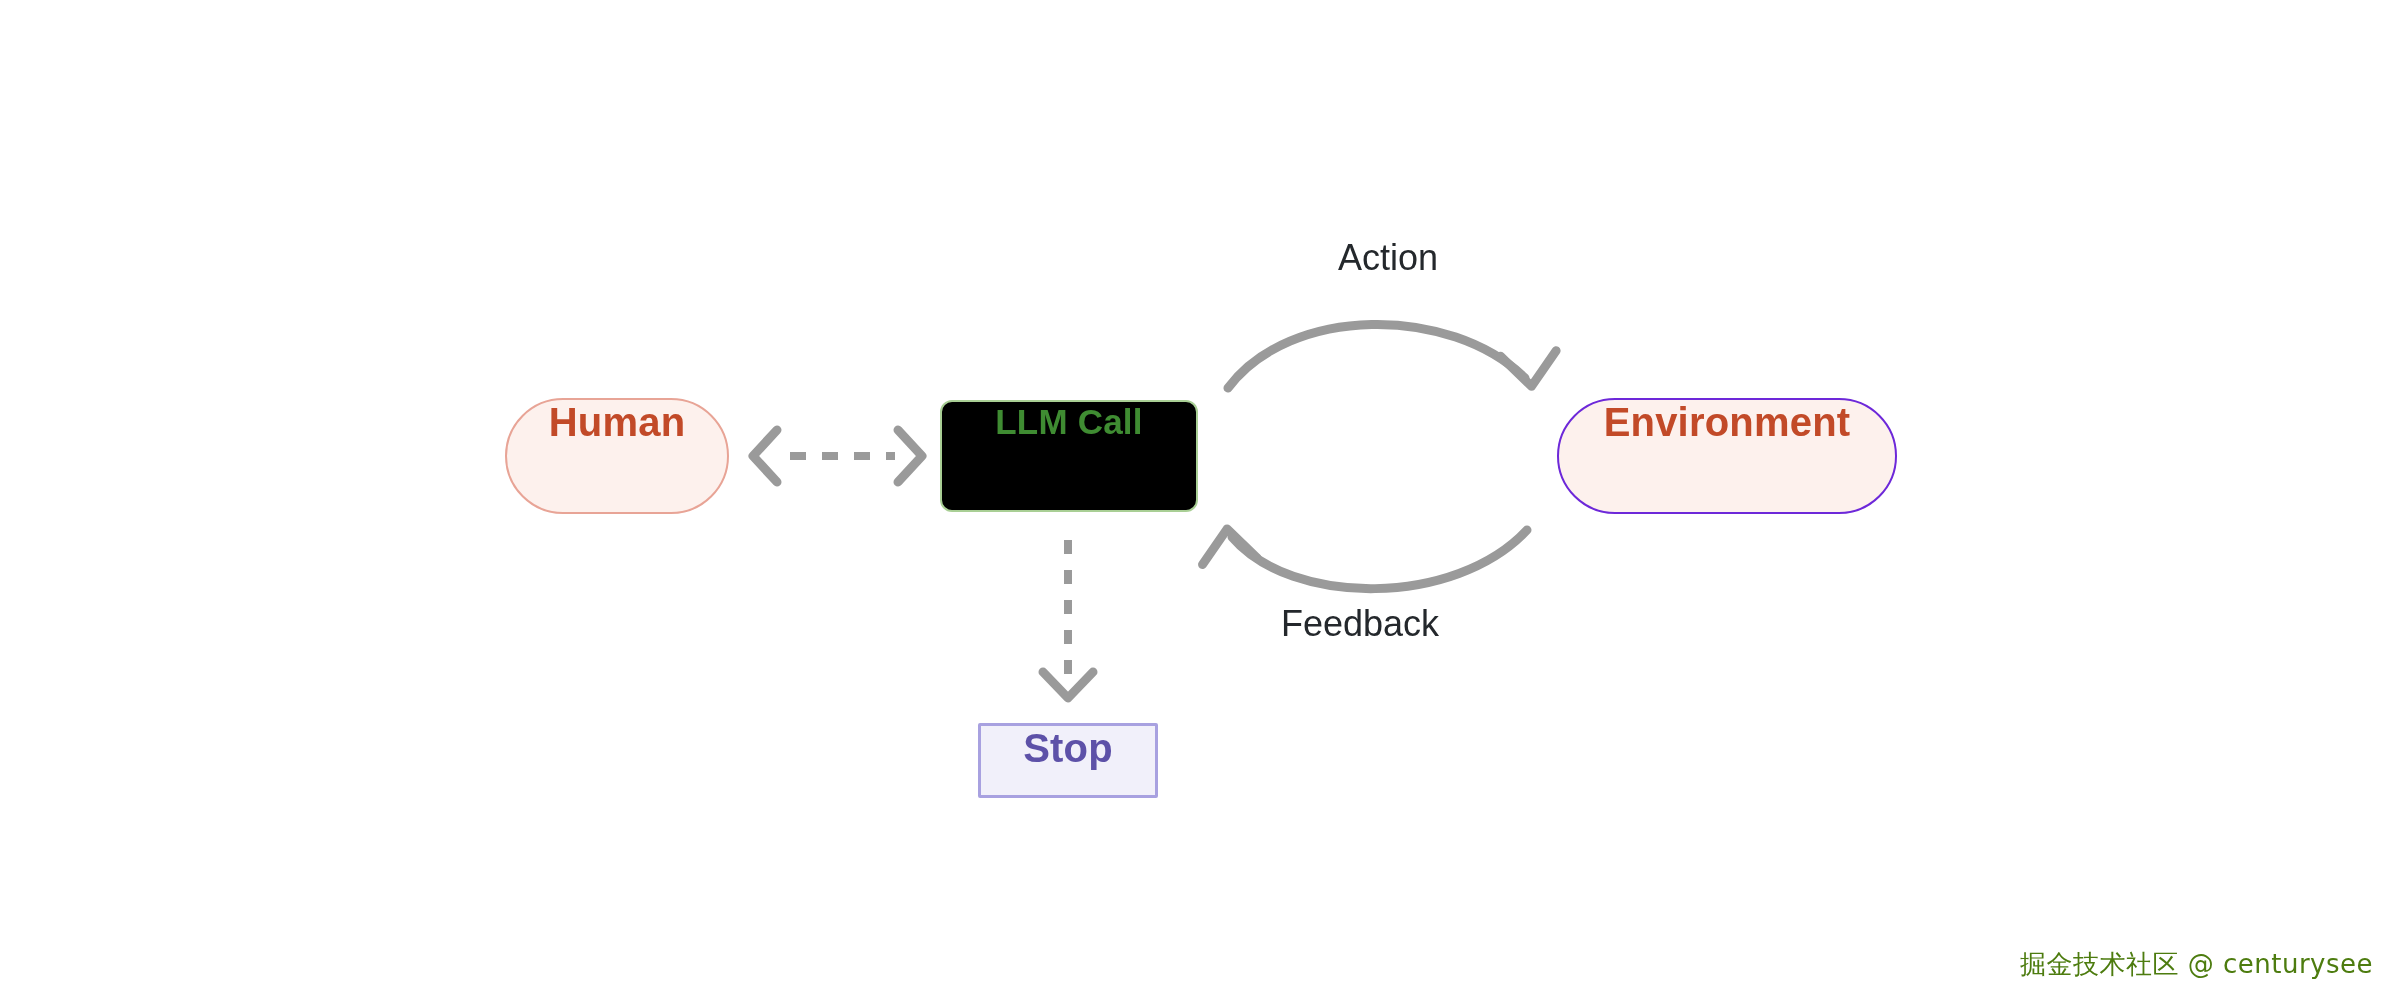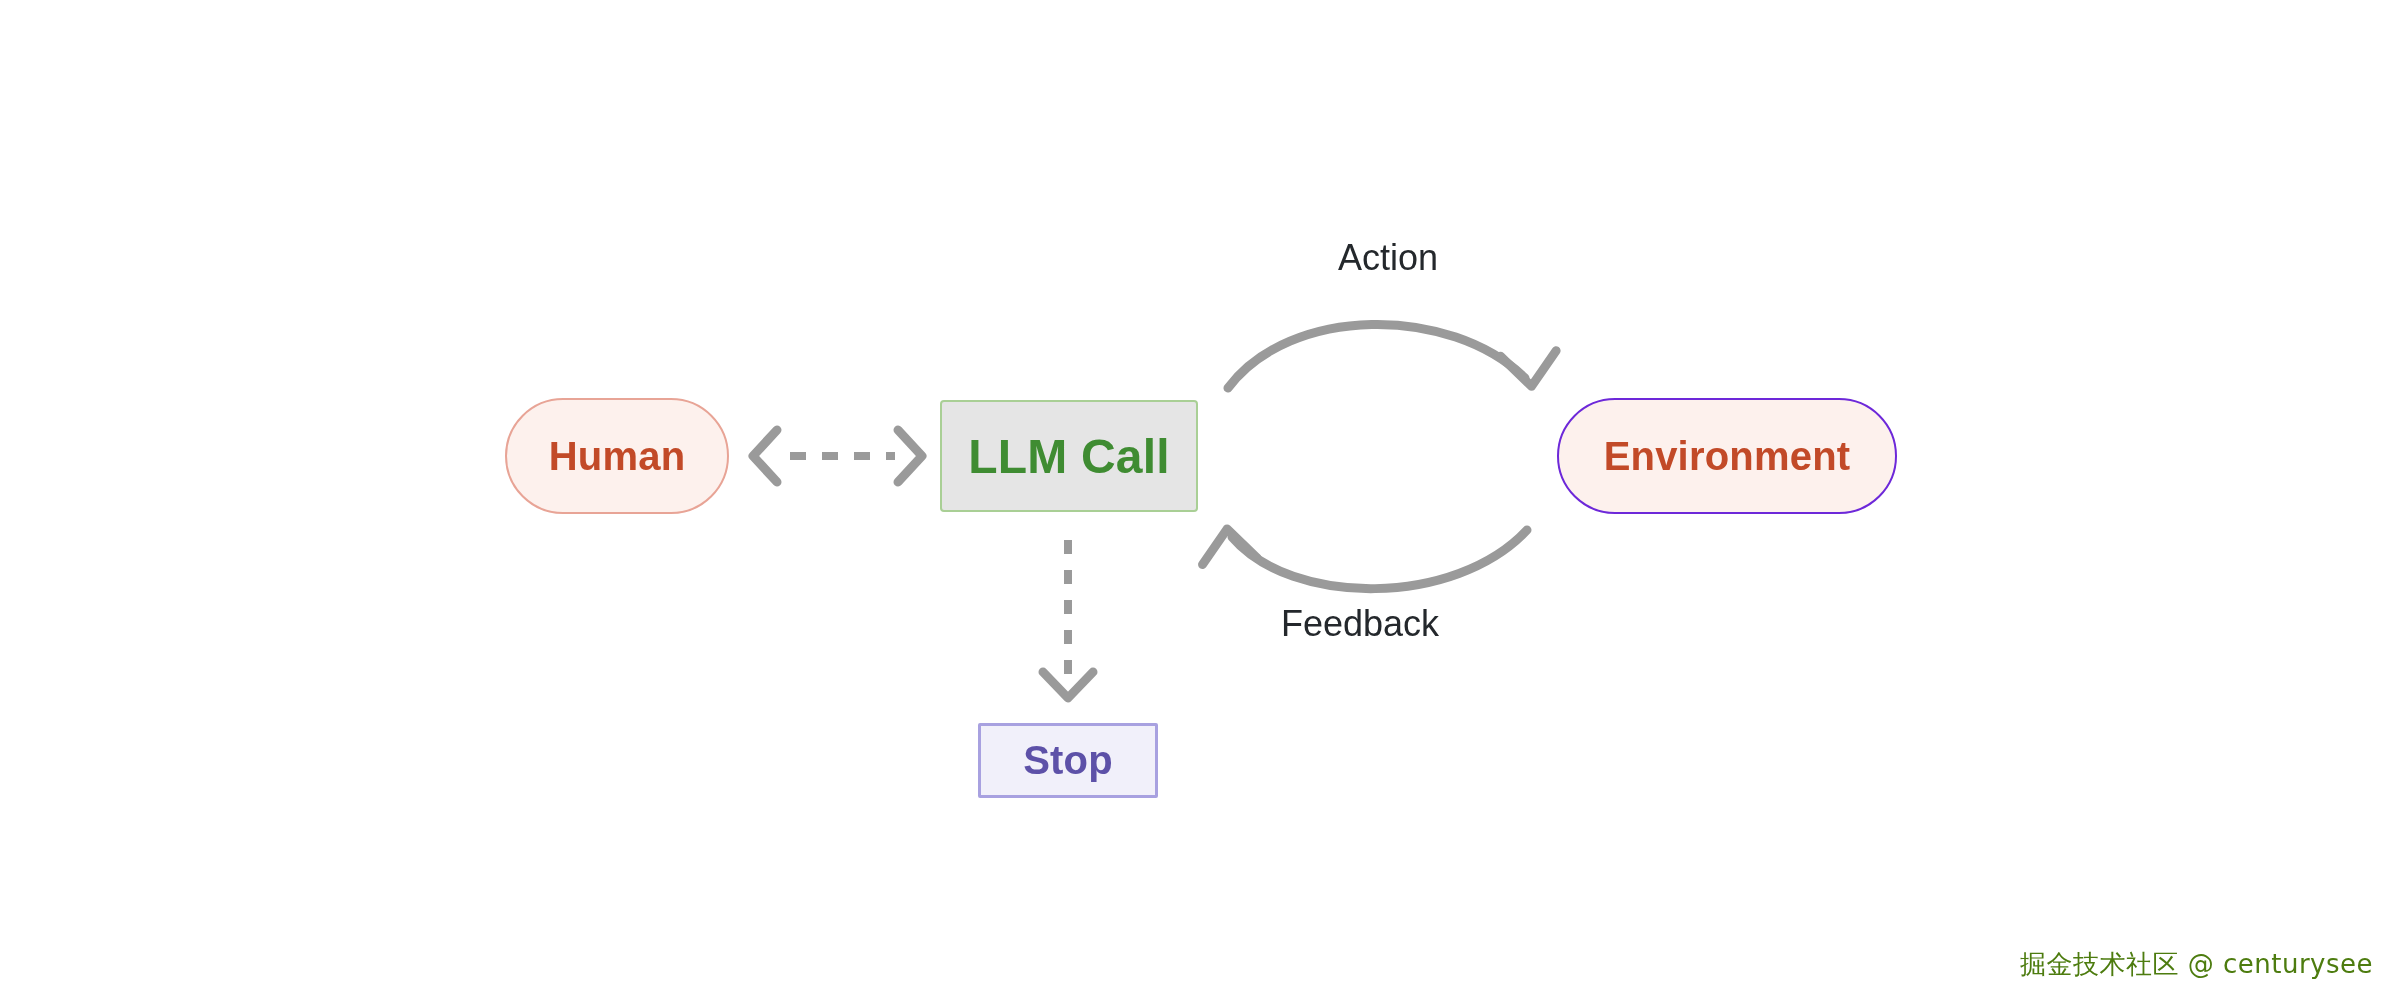--- a/index.html
+++ b/index.html
@@ -13,21 +13,20 @@
   #canvas {
     position: relative;
     width: 2401px;
     height: 1000px;
     background: #ffffff;
     overflow: hidden;
   }
   .node {
     position: absolute;
     display: flex;
-    align-items: center;
     justify-content: center;
     box-sizing: border-box;
     font-weight: bold;
     letter-spacing: 0.2px;
     white-space: nowrap;
   }
   
   #node-human {
     left: 505px;
     top: 398px;
@@ -39,24 +38,24 @@
     color: #c24a28;
     font-size: 40px;
   }
   
   #node-llm-call {
     left: 940px;
     top: 400px;
     width: 258px;
     height: 112px;
     border: 2px solid #a9cf95;
-    border-radius: 4px;
-    background: #e5e5e5;
+    border-radius: 12px;
+    background: #000000;
     color: #3f8c32;
-    font-size: 48px;
+    font-size: 35px;
   }
   
   #node-environment {
     left: 1557px;
     top: 398px;
     width: 340px;
     height: 116px;
     border: 2px solid #6d28d9;
     border-radius: 58px;
     background: #fdf1ed;

